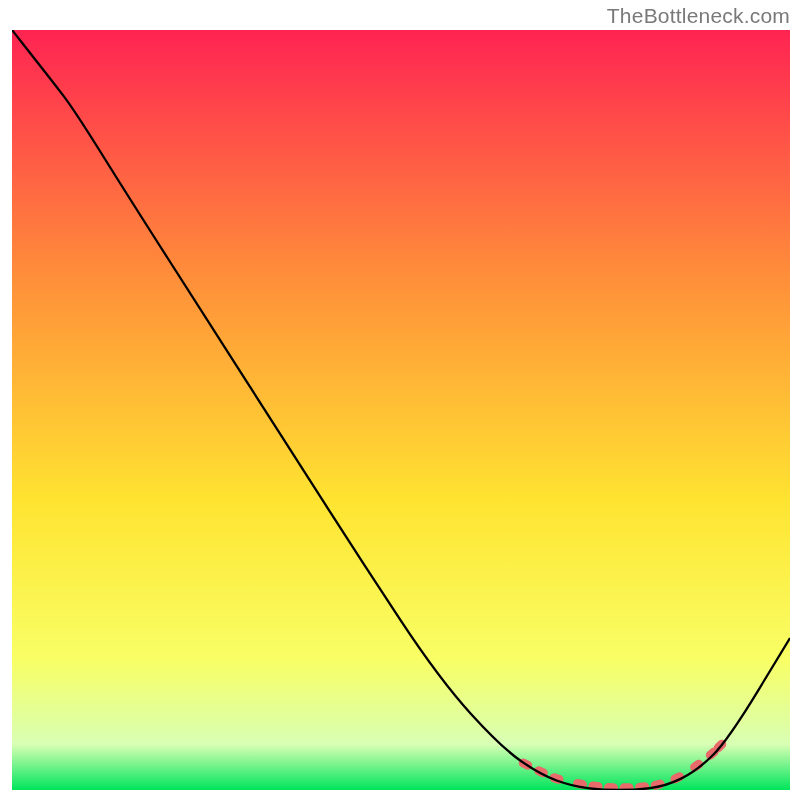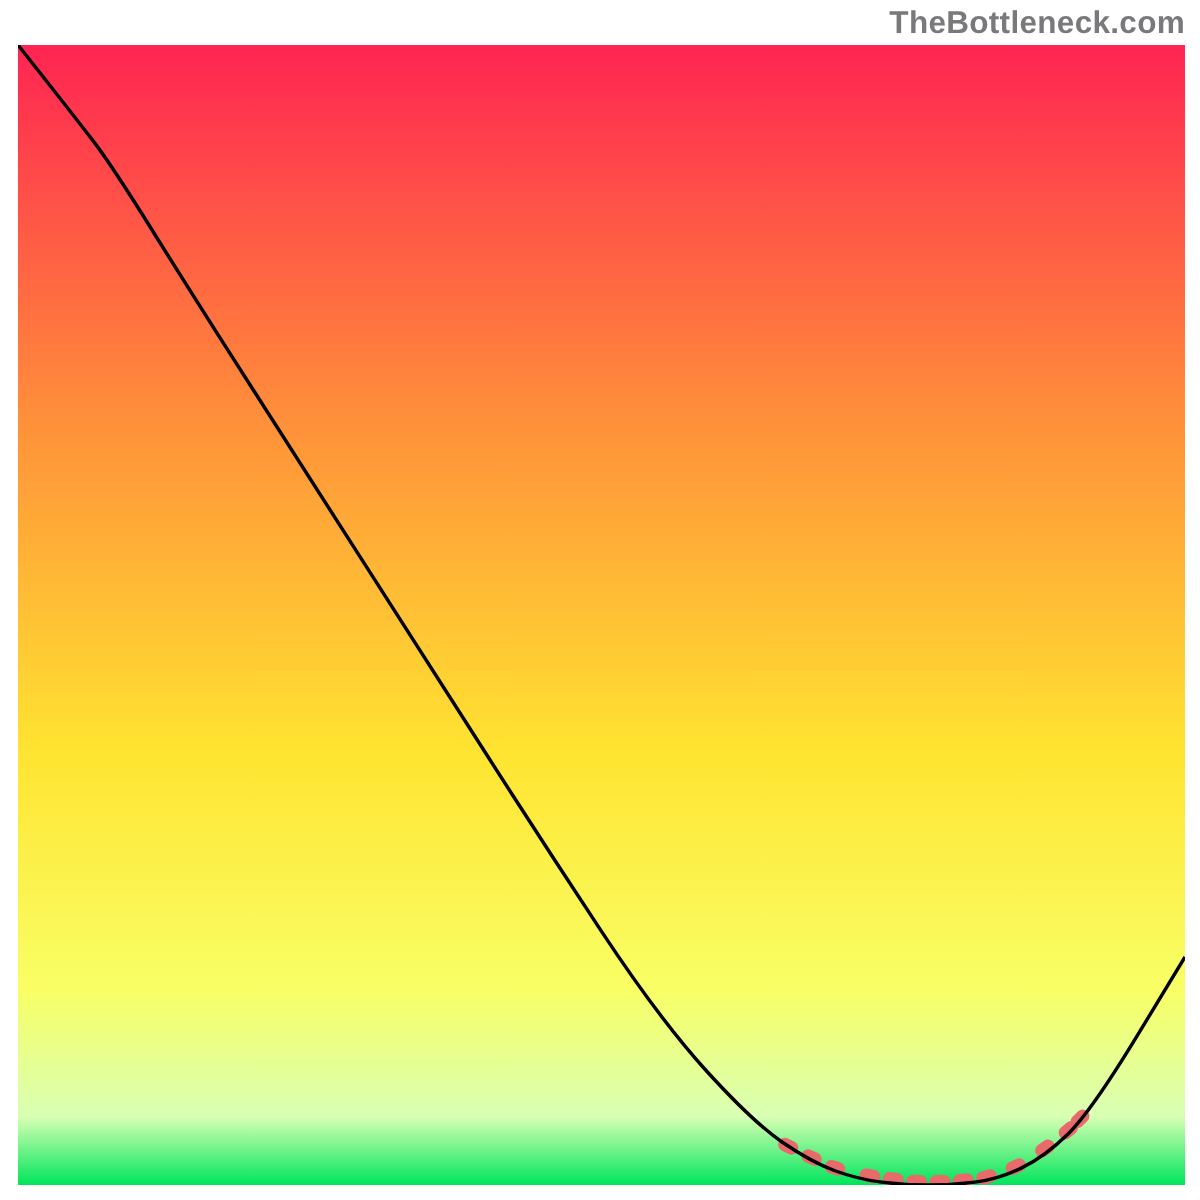--- a/index.html
+++ b/index.html
@@ -15,21 +15,21 @@
     position: relative;
     width: 800px;
     height: 800px;
     background: #fff;
   }
   .watermark {
     position: absolute;
     top: 4px;
     right: 10px;
     font-size: 21px;
-    font-weight: 700;
+    font-weight: 400;
     color: #79797b;
     letter-spacing: 0.2px;
     user-select: none;
   }
   .plot {
     position: absolute;
     left: 12px;
     top: 30px;
     width: 778px;
     height: 760px;

